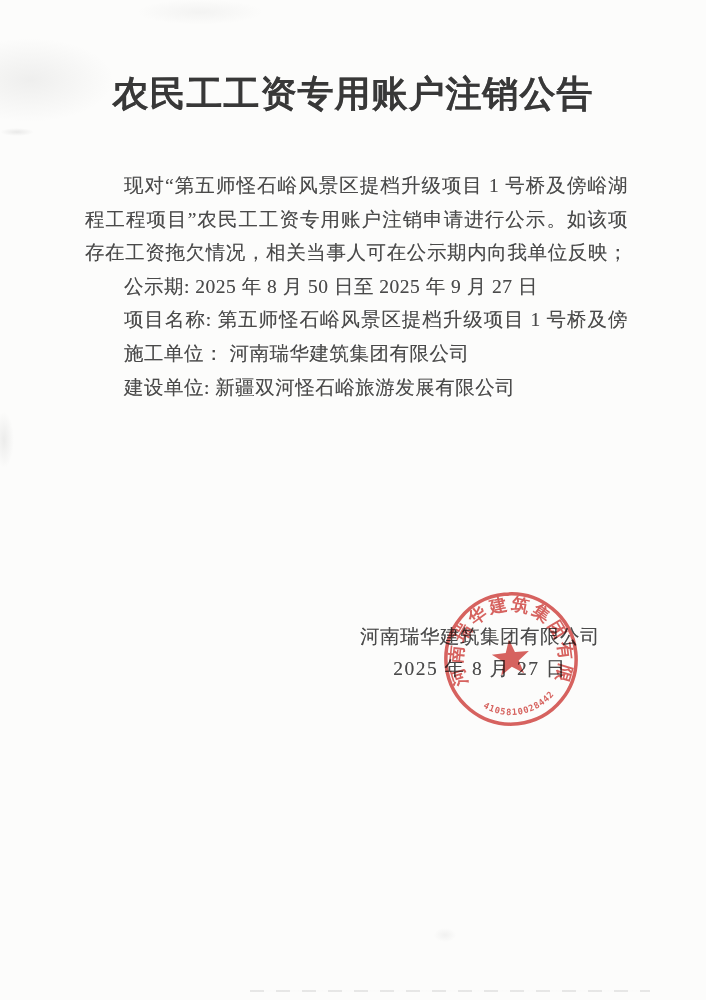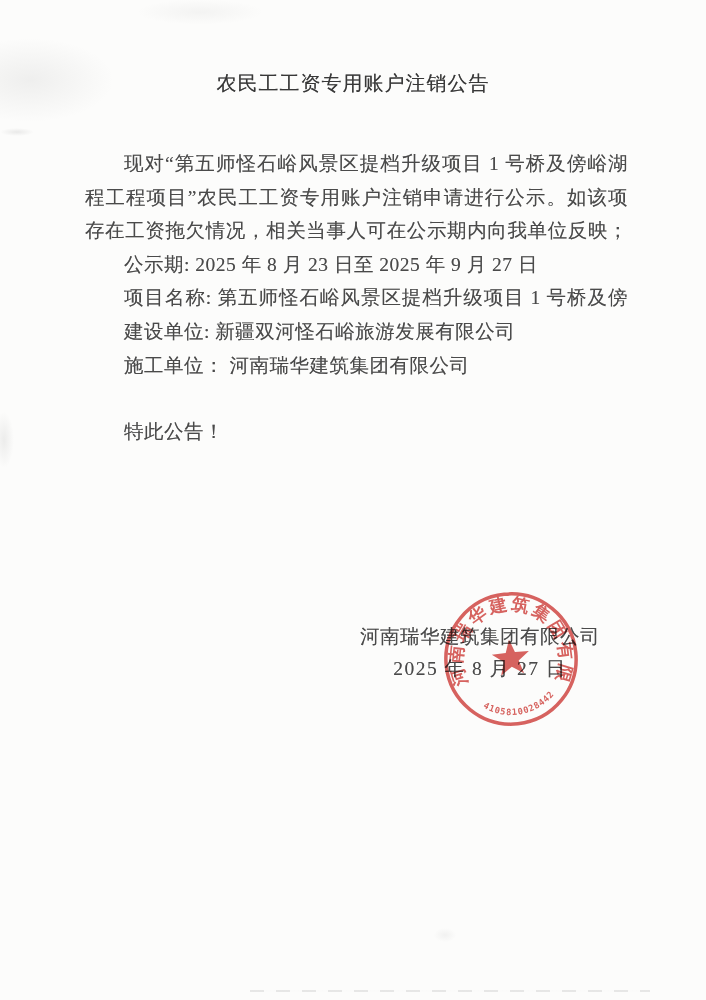--- a/index.html
+++ b/index.html
@@ -18,22 +18,22 @@
       radial-gradient(ellipse 90px 18px at 200px 12px, rgba(140,140,140,0.08), rgba(140,140,140,0) 70%),
       radial-gradient(ellipse 14px 40px at 4px 440px, rgba(120,120,120,0.12), rgba(120,120,120,0) 70%),
       radial-gradient(ellipse 16px 10px at 445px 935px, rgba(150,150,150,0.10), rgba(150,150,150,0) 70%),
       #fcfcfb;
     overflow: hidden;
     color: #4a4a4a;
   }
   .title {
     margin-top: 70px;
     text-align: center;
-    font-size: 20px;
-    font-weight: normal;
+    font-size: 36px;
+    font-weight: bold;
     letter-spacing: 1px;
     color: #383838;
     text-shadow: 0 0 0.5px rgba(56,56,56,0.6);
   }
   .body-block {
     margin: 50px 78px 0 85px;
     font-size: 19.5px;
   }
   .line {
     height: 33.6px;
@@ -104,26 +104,25 @@
 
 <div class="page">
 
   <div class="title">农民工工资专用账户注销公告</div>
 
   <div class="body-block">
     <div>
         <div class="line indent fill">现对“第五师怪石峪风景区提档升级项目 1 号桥及傍峪湖工</div>
         <div class="line fill">程工程项目”农民工工资专用账户注销申请进行公示。如该项目</div>
         <div class="line fill">存在工资拖欠情况，相关当事人可在公示期内向我单位反映；逾</div>
-        <div class="line indent">公示期: 2025 年 8 月 23 日至 2025 年 9 月 27 日</div>
+        <div class="line indent">公示期: 2025 年 8 月 50 日至 2025 年 9 月 27 日</div>
         <div class="line indent fill">项目名称: 第五师怪石峪风景区提档升级项目 1 号桥及傍峪</div>
+        <div class="line indent">施工单位： 河南瑞华建筑集团有限公司</div>
         <div class="line indent">建设单位: 新疆双河怪石峪旅游发展有限公司</div>
-        <div class="line indent">施工单位： 河南瑞华建筑集团有限公司</div>
       </div>
-    <div class="line indent closing">特此公告！</div>
   </div>
 
   <div class="signature">
     <div class="sig-company">河南瑞华建筑集团有限公司</div>
     <div class="sig-date">2025 年 8 月 27 日</div>
   </div>
 
   <svg class="seal" viewBox="0 0 200 200" xmlns="http://www.w3.org/2000/svg">
     <g transform="rotate(-6 100 100)">
       <circle cx="100" cy="100" r="93" fill="none" stroke-width="5" stroke="#d5524e"></circle>

